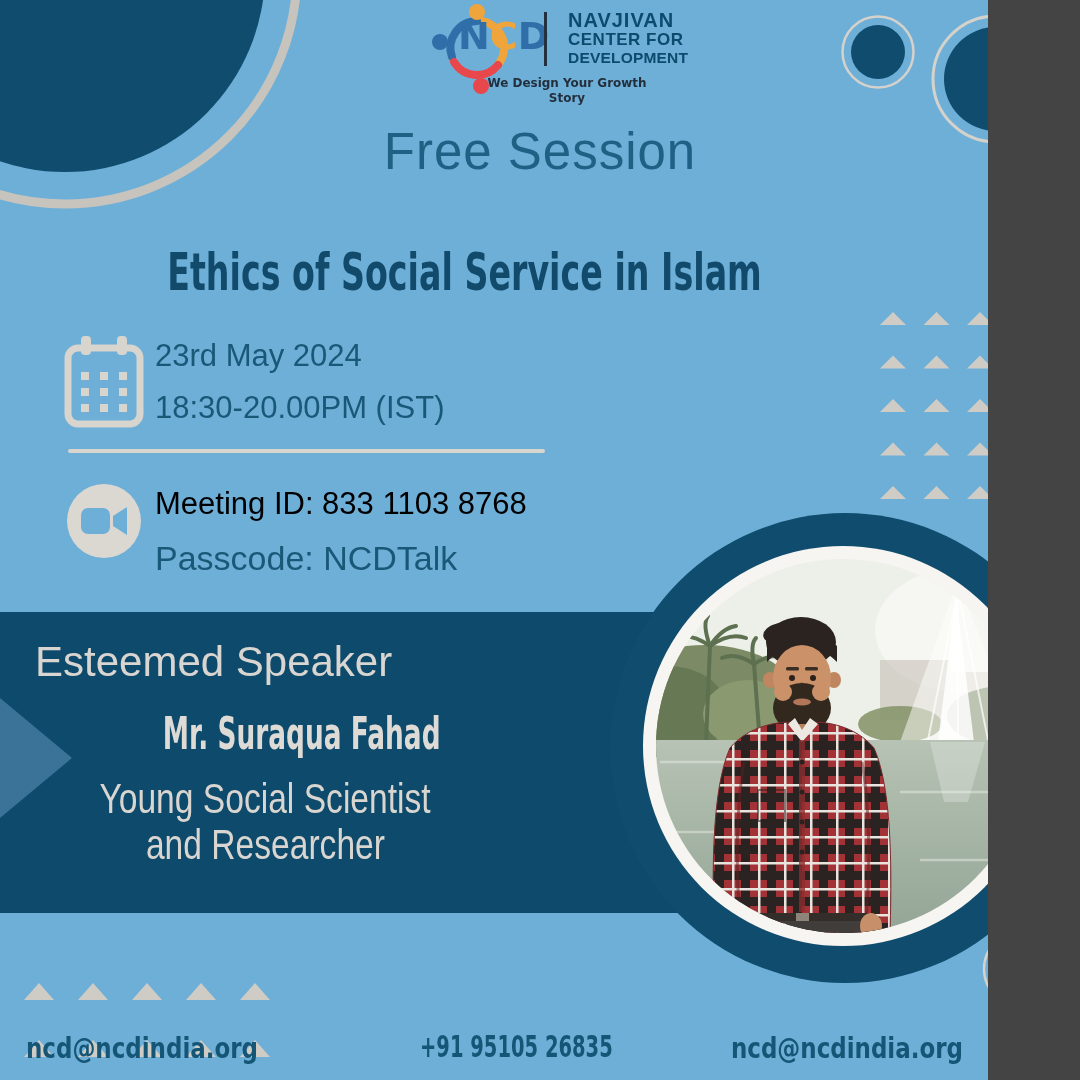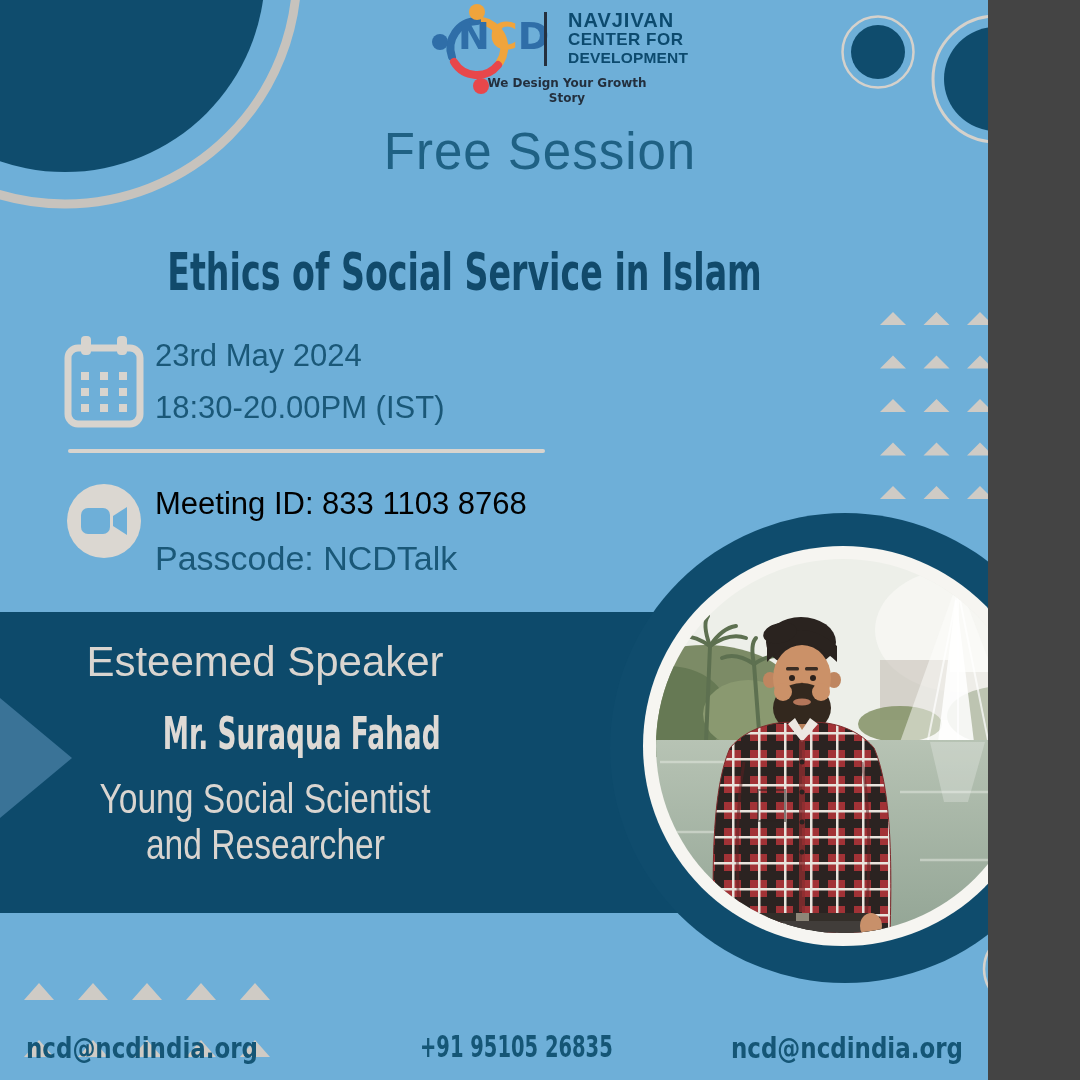--- a/index.html
+++ b/index.html
@@ -34,21 +34,21 @@
   .title span{display:inline-block;font-family:"DejaVu Sans",sans-serif;font-weight:bold;
               font-size:52px;transform:scaleX(.64);transform-origin:center;white-space:nowrap;}
 
   .date-line{left:155px;top:338px;font-size:31px;color:#1a5878;}
   .time-line{left:155px;top:390px;font-size:31px;color:#1a5878;}
   .divider{left:68px;top:449px;width:477px;height:4px;background:#d8d4ce;border-radius:2px;}
   .vid-circle{left:67px;top:484px;width:74px;height:74px;border-radius:50%;background:#dbd7d1;}
   .meet-line{left:155px;top:486px;font-size:31px;color:#000000;}
   .pass-line{left:155px;top:539px;font-size:34px;color:#1a5878;}
 
-  .sp-heading{left:0;top:638px;width:530px;text-align:center;font-size:42px;color:#d9d5d0;}
+  .sp-heading{left:0;top:638px;width:530px;text-align:left;font-size:42px;color:#d9d5d0;padding-left:35px;}
   .sp-name{left:0;top:708px;width:530px;text-align:center;color:#dedad5;padding-left:37px;}
   .sp-name span{display:inline-block;font-family:"DejaVu Sans",sans-serif;font-weight:bold;
                 font-size:44px;transform:scaleX(.6);white-space:nowrap;}
   .sp-role{left:0;top:776px;width:530px;text-align:center;color:#d9d5d0;font-size:42px;line-height:46px;}
   .sp-role span{display:inline-block;transform:scaleX(.8);white-space:nowrap;}
 
   .ft{font-family:"DejaVu Sans",sans-serif;font-weight:bold;color:#155676;white-space:nowrap;}
   .ft-email-l{left:26px;top:1032px;font-size:28px;transform:scaleX(.82);transform-origin:left top;}
   .ft-phone{left:420px;top:1029px;font-size:30px;transform:scaleX(.65);transform-origin:left top;}
   .ft-email-r{right:25px;top:1032px;font-size:28px;transform:scaleX(.82);transform-origin:right top;}

